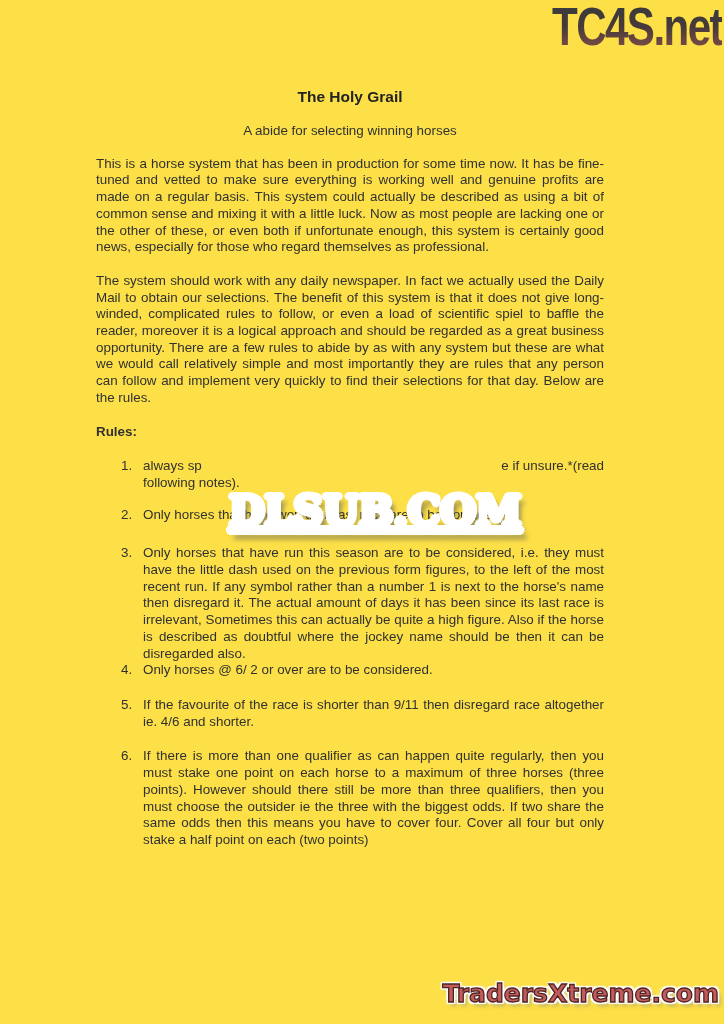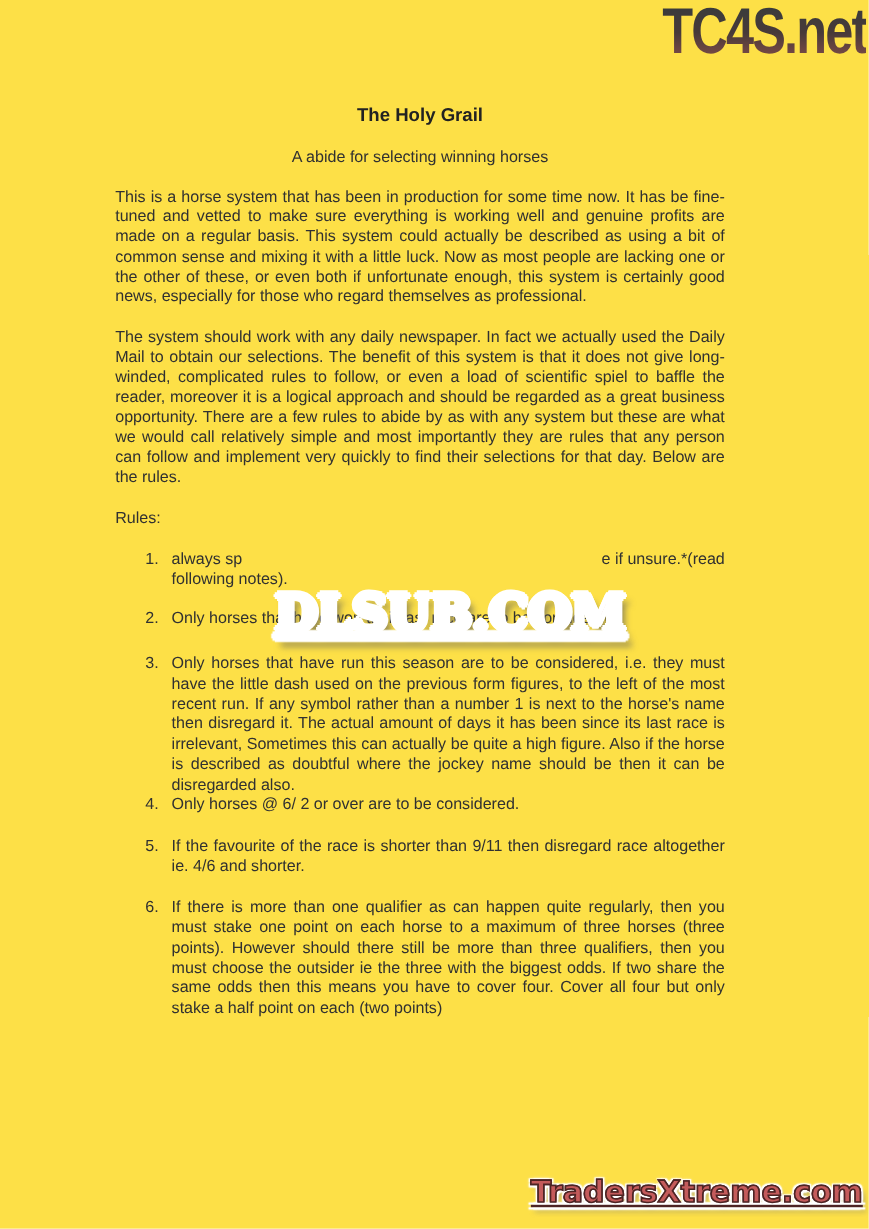--- a/index.html
+++ b/index.html
@@ -59,21 +59,21 @@
   }
   .subtitle {
     text-align: center;
     margin: 0 0 16px 0;
   }
   .para {
     text-align: justify;
     margin: 0 0 17px 0;
   }
   .rules-heading {
-    font-weight: normal;
+    font-weight: bold;
     margin: 6px 0 18px 0;
   }
   .rule {
     display: flex;
     margin-bottom: 18px;
   }
   .rule:nth-of-type(1) { margin-bottom: 20px; }
   .rule:nth-of-type(2) { margin-bottom: 16px; }
   .rule:nth-of-type(3) { margin-bottom: 17px; }
   .rule:nth-of-type(4) { margin-bottom: 15px; }
@@ -134,21 +134,20 @@
     font-size: 25px;
     line-height: 32px;
     color: #c45b5b;
     -webkit-text-stroke: 1.3px #4d2424;
     white-space: nowrap;
     text-shadow:
       -2px -2px 1px #ffffff,  2px -2px 1px #ffffff,
       -2px  2px 1px #ffffff,  2px  2px 1px #ffffff,
        0    0   4px #ffffff,
        3px  4px 4px rgba(120, 120, 120, 0.55);
-    text-decoration: underline;
   }
 </style>
 </head>
 <body>
 
 <div class="page">
 
   <div class="tc4s">TC4S.net</div>
 
   <div class="content">

